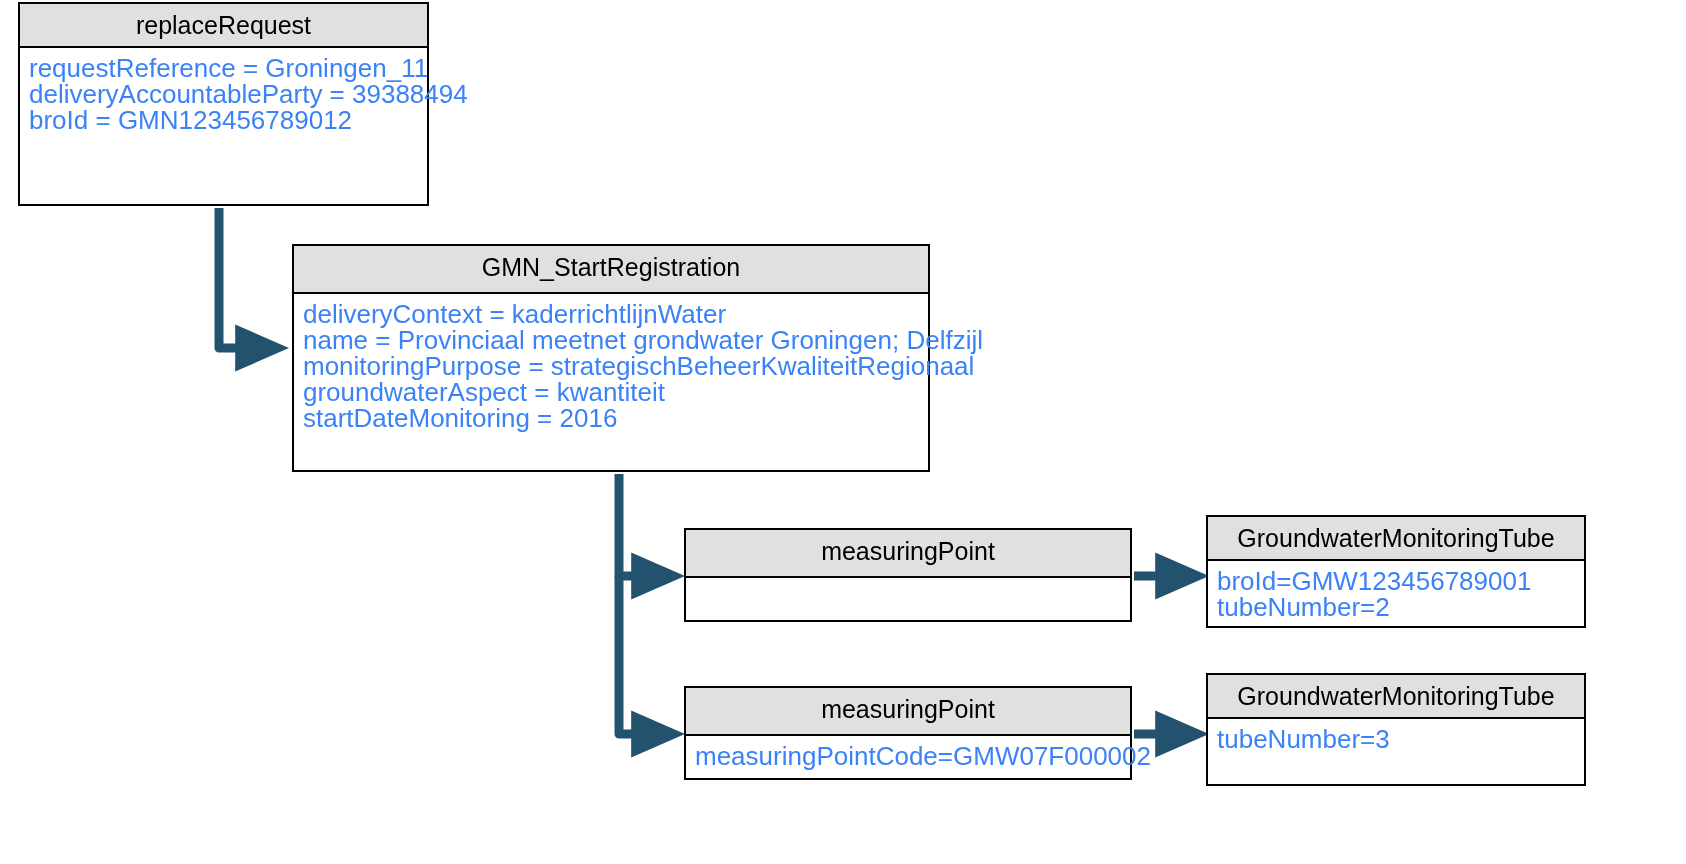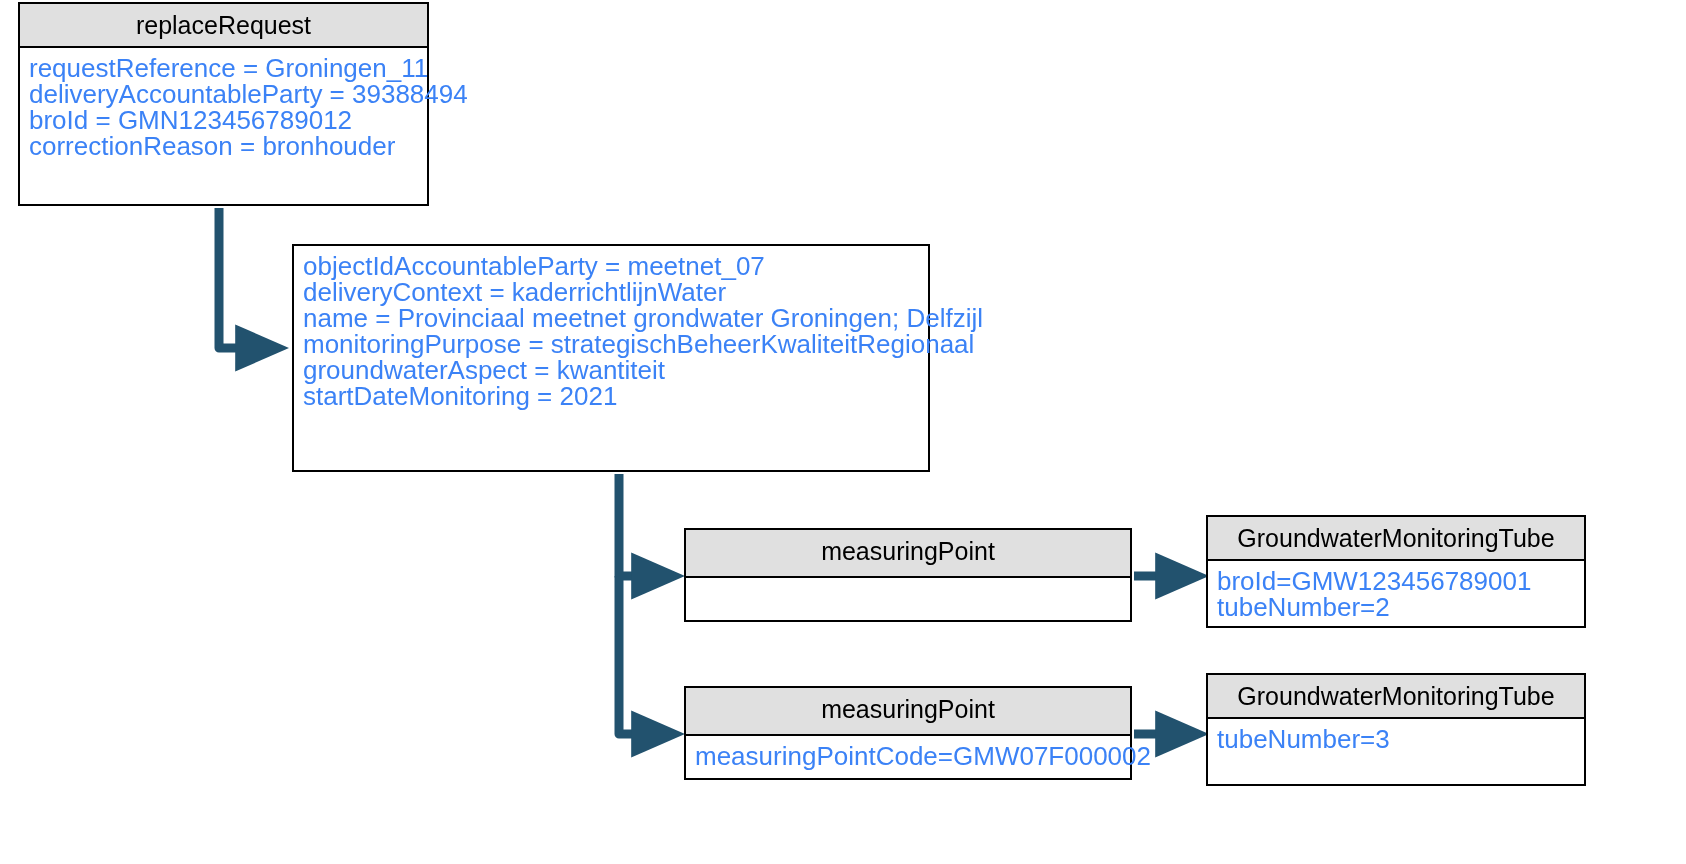--- a/index.html
+++ b/index.html
@@ -87,32 +87,31 @@
 
     <path d="M 1120 734 L 1170 734" fill="none" stroke="#22526e" stroke-width="9" stroke-linecap="butt" marker-end="url(#arrowhead)"></path>
   </svg>
 
   <div class="uml-box" id="box-replace-request">
     <div class="uml-title">replaceRequest</div>
     <div class="uml-body">
       <div class="uml-attr">requestReference = Groningen_11</div>
       <div class="uml-attr">deliveryAccountableParty = 39388494</div>
       <div class="uml-attr">broId = GMN123456789012</div>
-      <div class="uml-attr">correctionReason = bronhouder</div>
     </div>
   </div>
 
   <div class="uml-box" id="box-gmn-start">
+    <div class="uml-title">GMN_StartRegistration</div>
     <div class="uml-body">
-      <div class="uml-attr">objectIdAccountableParty = meetnet_07</div>
       <div class="uml-attr">deliveryContext = kaderrichtlijnWater</div>
       <div class="uml-attr">name = Provinciaal meetnet grondwater Groningen; Delfzijl</div>
       <div class="uml-attr">monitoringPurpose = strategischBeheerKwaliteitRegionaal</div>
       <div class="uml-attr">groundwaterAspect = kwantiteit</div>
-      <div class="uml-attr">startDateMonitoring = 2021</div>
+      <div class="uml-attr">startDateMonitoring = 2016</div>
     </div>
   </div>
 
   <div class="uml-box" id="box-mp-1">
     <div class="uml-title">measuringPoint</div>
   </div>
 
   <div class="uml-box" id="box-mp-2">
     <div class="uml-title">measuringPoint</div>
     <div class="uml-body">

